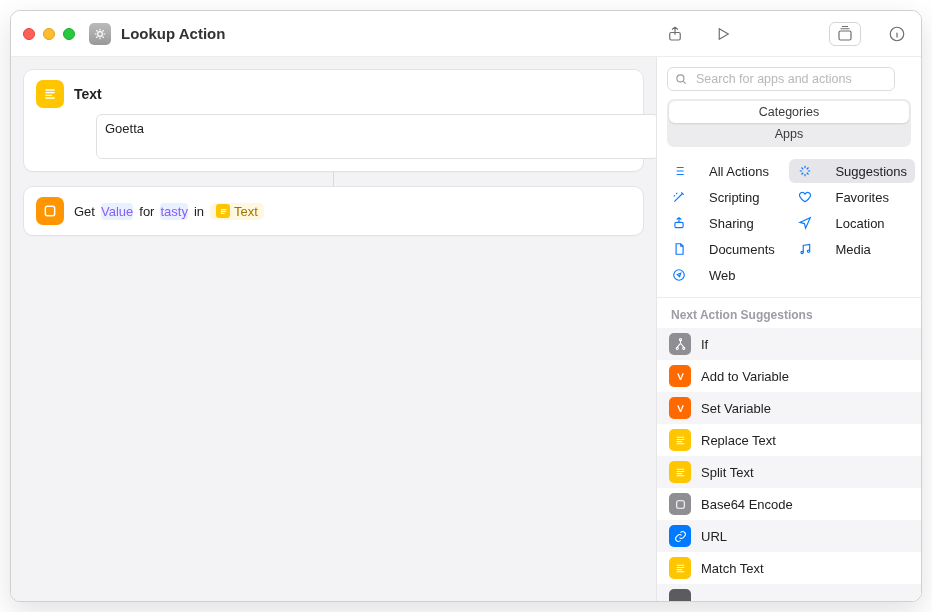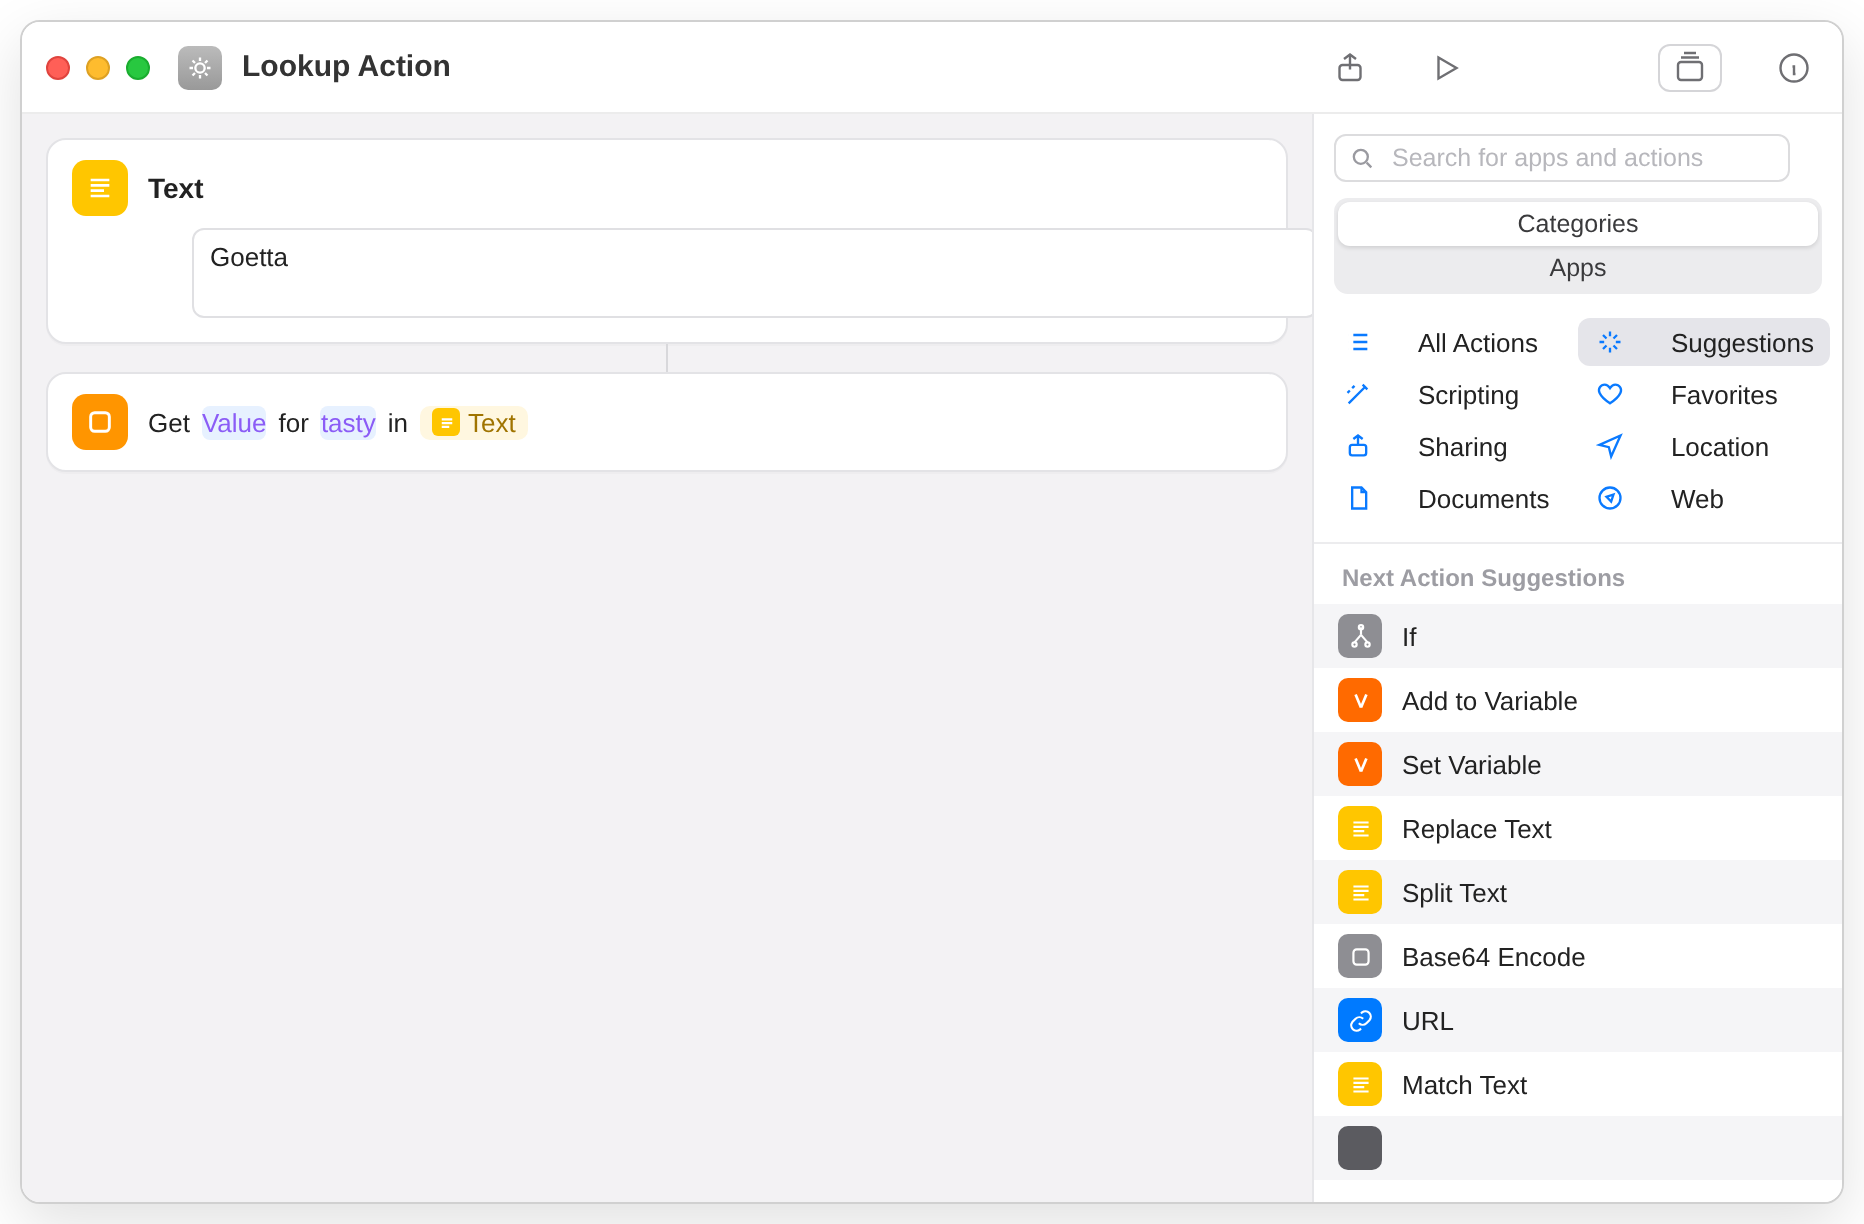--- a/index.html
+++ b/index.html
@@ -304,20 +304,30 @@
               <svg viewBox="0 0 24 24" fill="none" stroke="currentColor" stroke-width="2">
                 <path d="M7 3h8l4 4v14H7z"></path>
                 <path d="M15 3v4h4"></path>
               </svg>
             </span>
           <span>Documents</span>
         </div>
         <div class="cat">
           <span class="ci">
               <svg viewBox="0 0 24 24" fill="none" stroke="currentColor" stroke-width="2">
+                <path d="M9 18V6l11-2v12"></path>
+                <circle cx="7" cy="18" r="2"></circle>
+                <circle cx="18" cy="16" r="2"></circle>
+              </svg>
+            </span>
+          <span>Media</span>
+        </div>
+        <div class="cat">
+          <span class="ci">
+              <svg viewBox="0 0 24 24" fill="none" stroke="currentColor" stroke-width="2">
                 <circle cx="12" cy="12" r="9"></circle>
                 <path d="M15 9l-2 6-4-4z"></path>
               </svg>
             </span>
           <span>Web</span>
         </div>
       </div>
 
       <div class="section-h">Next Action Suggestions</div>
       <div class="sugs" id="sugs">

